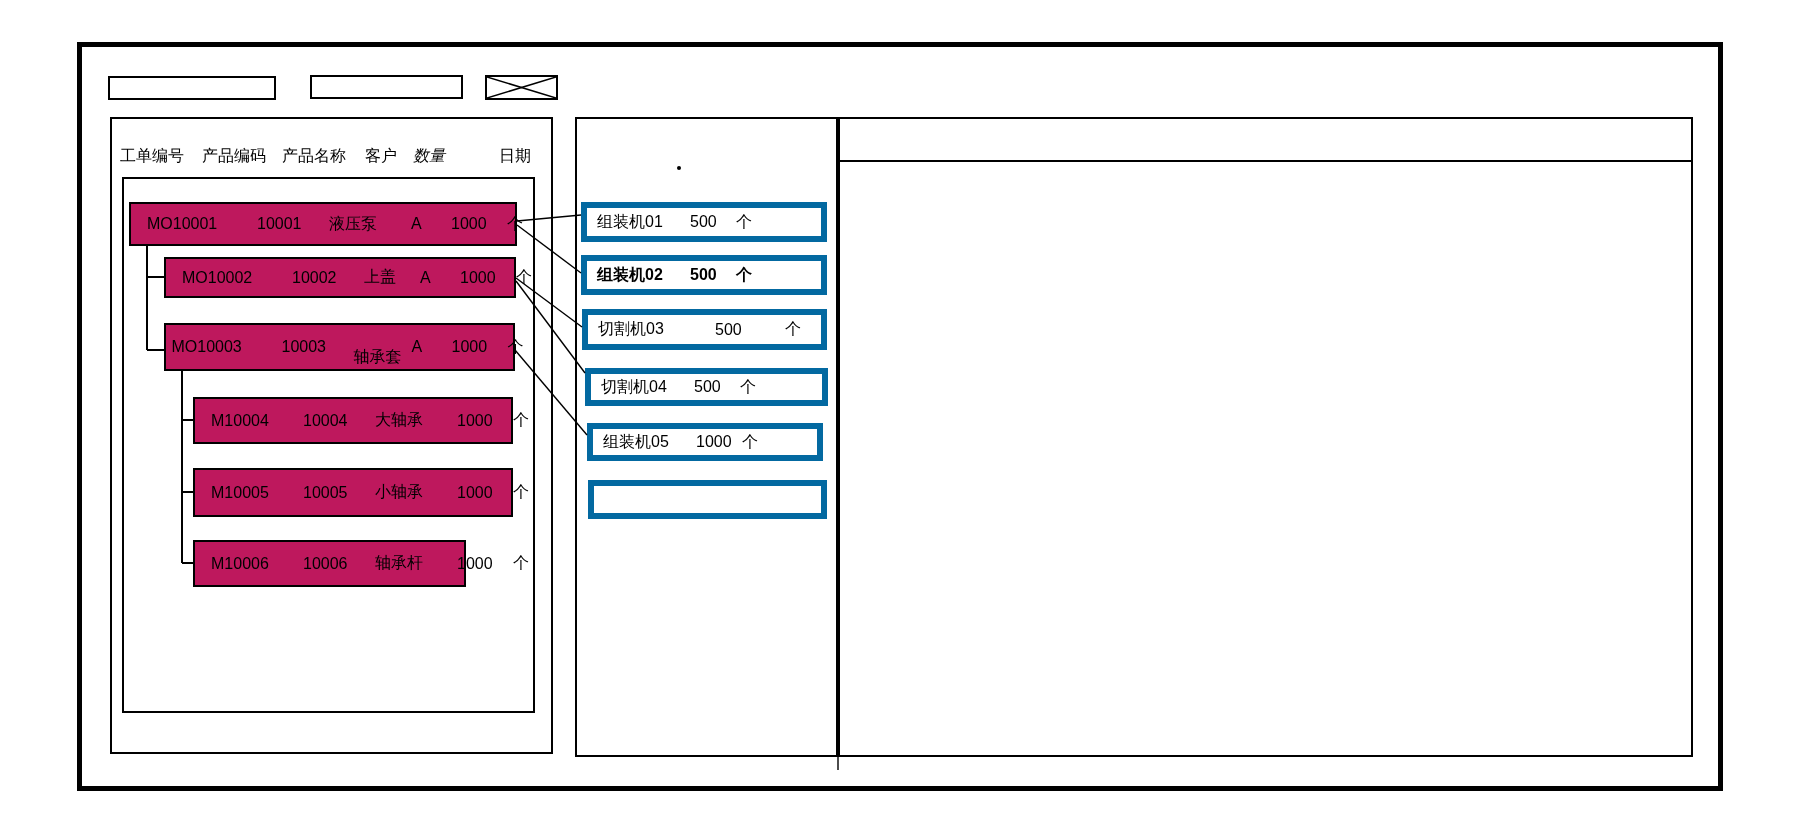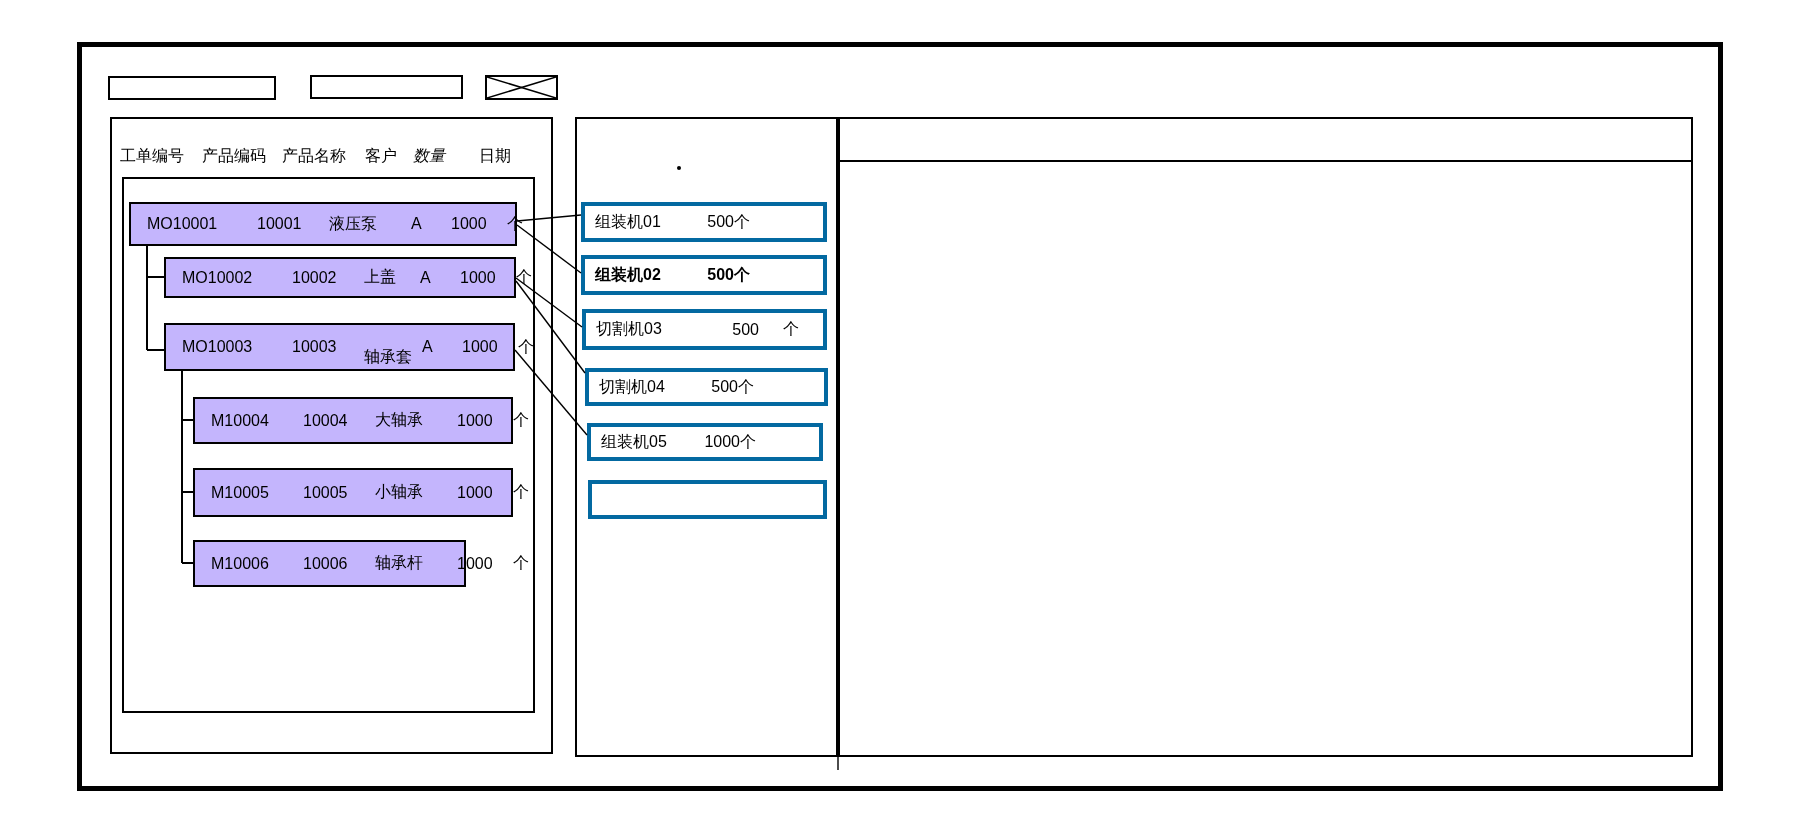--- a/index.html
+++ b/index.html
@@ -2,30 +2,30 @@
 <html><head>
 <meta charset="utf-8">
 <style>
   html,body{margin:0;padding:0;background:#ffffff;}
   body{font-family:"Liberation Sans",sans-serif;color:#000;}
   #canvas{position:relative;width:1819px;height:833px;background:#fff;overflow:hidden;}
   .abs{position:absolute;box-sizing:border-box;}
   .outer{border:5px solid #000;background:transparent;}
   .panel{border:2px solid #000;background:#fff;}
   .thinbox{border:2px solid #000;background:#fff;}
-  .treebox{border:2px solid #000;background:#c4b5fd;display:flex;align-items:center;font-size:16px;white-space:nowrap;}
+  .treebox{border:2px solid #000;background:#be185d;display:flex;align-items:center;font-size:16px;white-space:nowrap;}
   .treebox .c{display:inline-block;}
   .c-order{min-width:110px;padding-left:16px;}
   .c-code{min-width:72px;}
   .c-name{min-width:82px;}
   .c-cust{min-width:40px;}
   .c-qty{min-width:56px;}
-  .machbox{border:4px solid #0369a1;background:#fff;display:flex;align-items:center;font-size:16px;white-space:nowrap;}
+  .machbox{border:6px solid #0369a1;background:#fff;display:flex;align-items:center;font-size:16px;white-space:nowrap;}
   .m-name{min-width:93px;padding-left:10px;}
-  .m-qty{min-width:46px;text-align:right;}
+  .m-qty{min-width:46px;}
   .hdr-label{position:absolute;top:146px;font-size:16px;white-space:nowrap;}
   .rp-header{position:absolute;left:0;top:0;width:100%;height:41px;border-bottom:2px solid #000;}
   .dot{width:4px;height:4px;border-radius:50%;background:#000;}
   svg.overlay{position:absolute;left:0;top:0;pointer-events:none;}
 </style>
 </head>
 <body>
 
 <div id="canvas">
 
@@ -40,21 +40,21 @@
     </svg>
   </div>
 
   <div class="abs panel" style="left:110px;top:117px;width:443px;height:637px;"></div>
 
   <span class="hdr-label" style="left:120px;">工单编号</span>
   <span class="hdr-label" style="left:202px;">产品编码</span>
   <span class="hdr-label" style="left:282px;">产品名称</span>
   <span class="hdr-label" style="left:365px;">客户</span>
   <span class="hdr-label" style="left:413px;font-style:italic;">数量</span>
-  <span class="hdr-label" style="left:479px;text-align:center;">日期</span>
+  <span class="hdr-label" style="left:499px;text-align:center;">日期</span>
 
   <div class="abs panel" style="left:122px;top:177px;width:413px;height:536px;"></div>
 
   <div class="abs treebox" style="left:129px;top:202px;width:388px;height:44px;">
     <span class="c c-order">MO10001</span>
     <span class="c c-code">10001</span>
     <span class="c c-name">液压泵</span>
     <span class="c c-cust">A</span>
     <span class="c c-qty">1000</span>
     <span class="c">个</span>
@@ -62,21 +62,21 @@
 
   <div class="abs treebox" style="left:164px;top:257px;width:352px;height:41px;">
     <span class="c c-order">MO10002</span>
     <span class="c c-code">10002</span>
     <span class="c c-name" style="min-width:56px;">上盖</span>
     <span class="c c-cust">A</span>
     <span class="c c-qty">1000</span>
     <span class="c">个</span>
   </div>
 
-  <div class="abs treebox" style="left:164px;top:323px;width:351px;height:48px;">
+  <div class="abs treebox" style="left:164px;top:323px;width:351px;height:48px;justify-content:center;">
     <span class="c c-order">MO10003</span>
     <span class="c c-code">10003</span>
     <span class="c" style="margin-right:10px;margin-top:20px;">轴承套</span>
     <span class="c c-cust">A</span>
     <span class="c c-qty">1000</span>
     <span class="c">个</span>
   </div>
 
   <div class="abs treebox" style="left:193px;top:397px;width:320px;height:47px;">
     <span class="c c-order" style="min-width:92px;">M10004</span>

